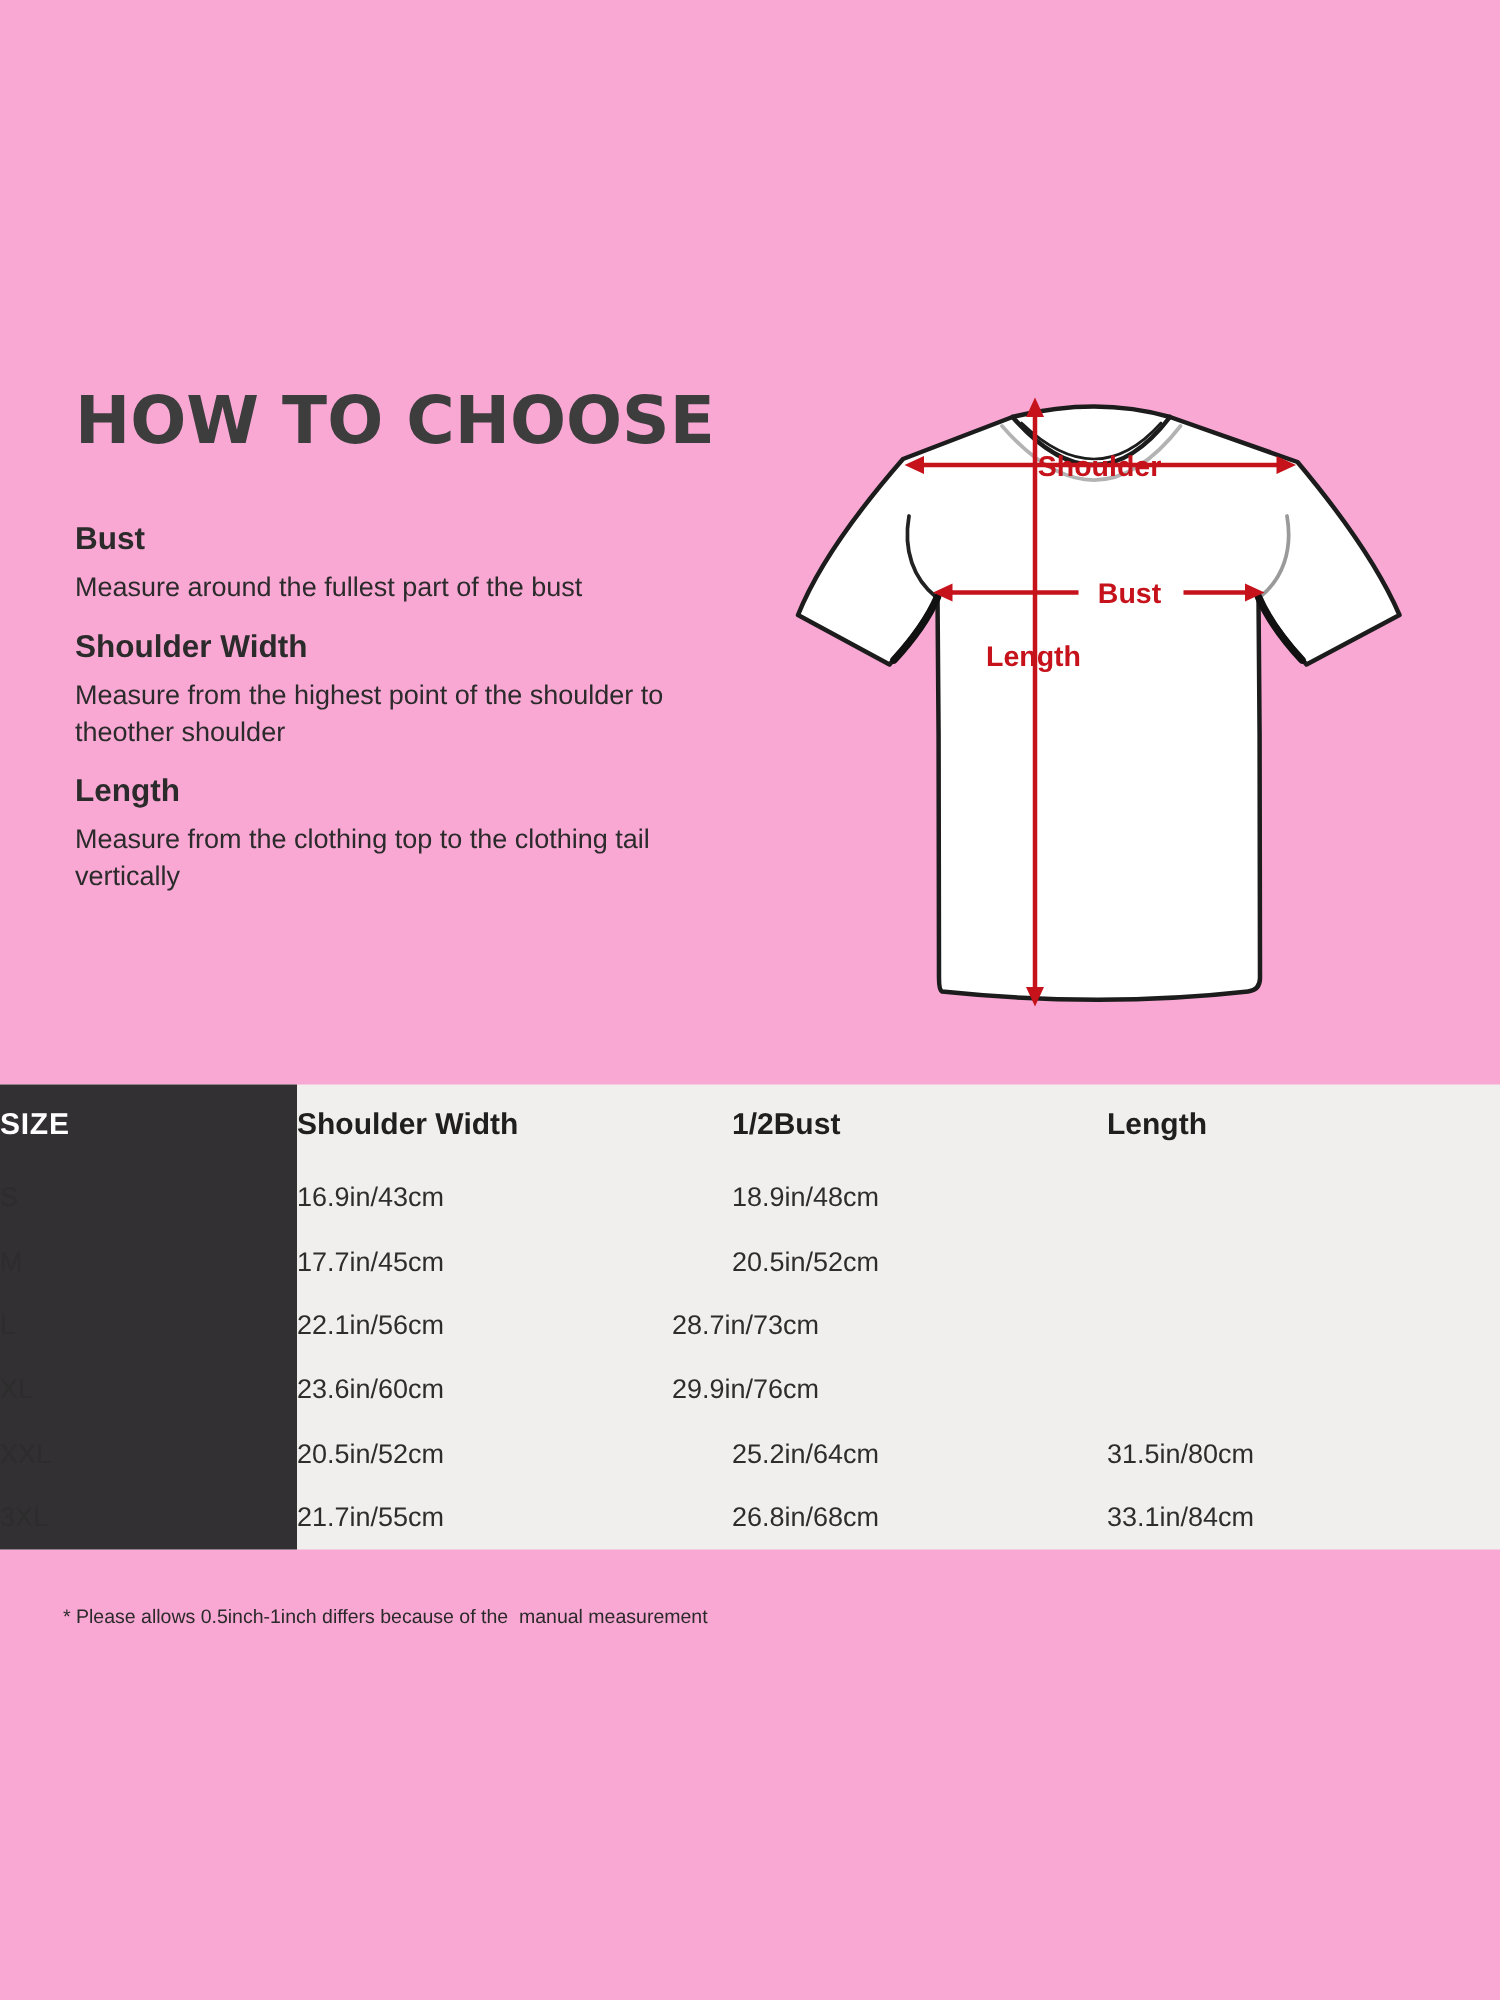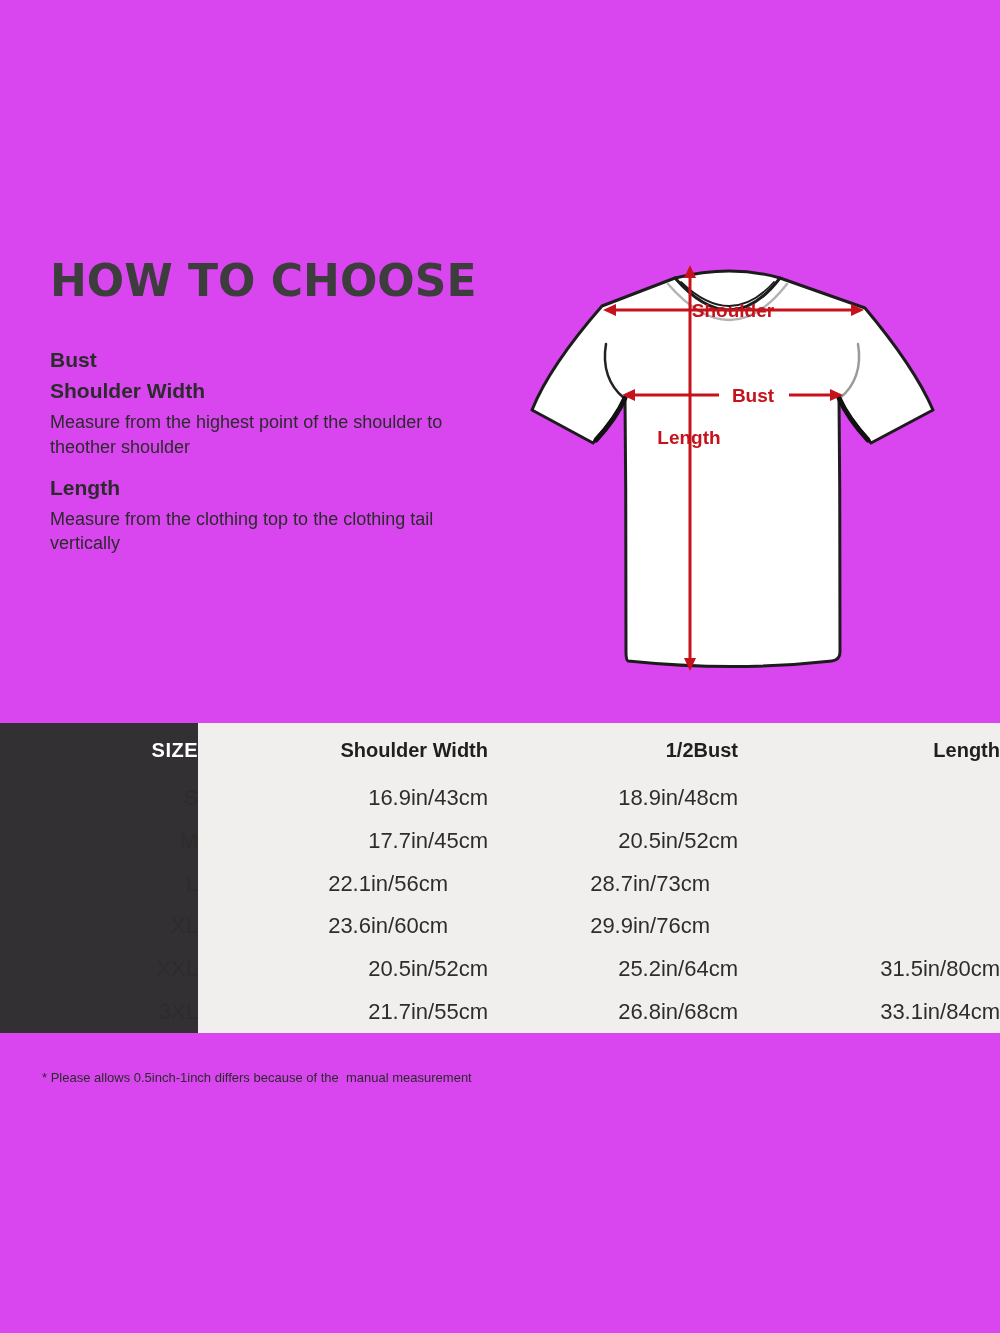--- a/index.html
+++ b/index.html
@@ -1,16 +1,16 @@
 <!DOCTYPE html>
 <html><head>
 <meta charset="utf-8">
 <style>
   html,body{margin:0;padding:0;background:#ffffff;}
-  .page{position:relative;width:1000px;height:1333px;background:#d946ef;overflow:hidden;
+  .page{position:relative;width:1000px;height:1333px;background:#f9a8d4;overflow:hidden;
         font-family:"Liberation Sans",sans-serif;color:#2e2e2e;}
 
   
   .left-col{position:absolute;left:50px;top:250px;width:445px;}
   .page-title{margin:0 0 36px 0;font-family:"DejaVu Sans",sans-serif;font-weight:bold;
               font-size:44px;line-height:62px;color:#3d3d3d;letter-spacing:0px;}
   .instr h3{margin:0 0 7px 0;font-size:21px;font-weight:bold;color:#2b2b2b;}
   .instr p{margin:0 0 16px 0;font-size:18px;line-height:1.38;color:#2b2b2b;}
 
   
@@ -18,46 +18,47 @@
   .shirt-wrap svg{display:block;width:100%;height:100%;}
   .arrow-label{font-family:"Liberation Sans",sans-serif;font-weight:bold;font-size:19px;}
 
   
   .tbl{position:absolute;left:0;top:723px;width:1000px;height:310px;background:#f0efed;}
   .tbl-darkcol{position:absolute;left:0;top:0;width:198px;height:100%;background:#323032;}
   .tbl-rows{position:relative;display:flex;flex-direction:column;height:100%;}
   .trow{display:flex;align-items:center;}
   .trow.head{height:54px;}
   .trow.body{flex:1;}
-  .cell{text-align:right;}
+  .cell{text-align:left;}
   .c1{width:198px;}
   .c2{width:290px;}
   .c3{width:250px;}
   .c4{width:262px;}
   .head .cell{font-weight:bold;font-size:20px;color:#1f1f1f;}
   .head .c1{color:#ffffff;letter-spacing:0.5px;}
   .body .c1{color:#ffffff;font-size:18px;}
-  .body .cell{font-size:22px;color:#2d2d2d;}
+  .body .cell{font-size:18px;color:#2d2d2d;}
 
   
   .footnote{position:absolute;left:42px;top:1070px;margin:0;font-size:13px;color:#2a2a2a;
             white-space:pre-wrap;}
 </style>
 </head>
 <body>
 
 <div class="page">
 
   <section class="left-col">
     <h1 class="page-title">
       <span>HOW TO CHOOSE</span><br>
     </h1>
 
     <div class="instr">
       <h3>Bust</h3>
+      <p>Measure around the fullest part of the bust</p>
     </div>
     <div class="instr">
       <h3>Shoulder Width</h3>
       <p>Measure from the highest point of the shoulder to theother shoulder</p>
     </div>
     <div class="instr">
       <h3>Length</h3>
       <p>Measure from the clothing top to the clothing tail vertically</p>
     </div>
   </section>

